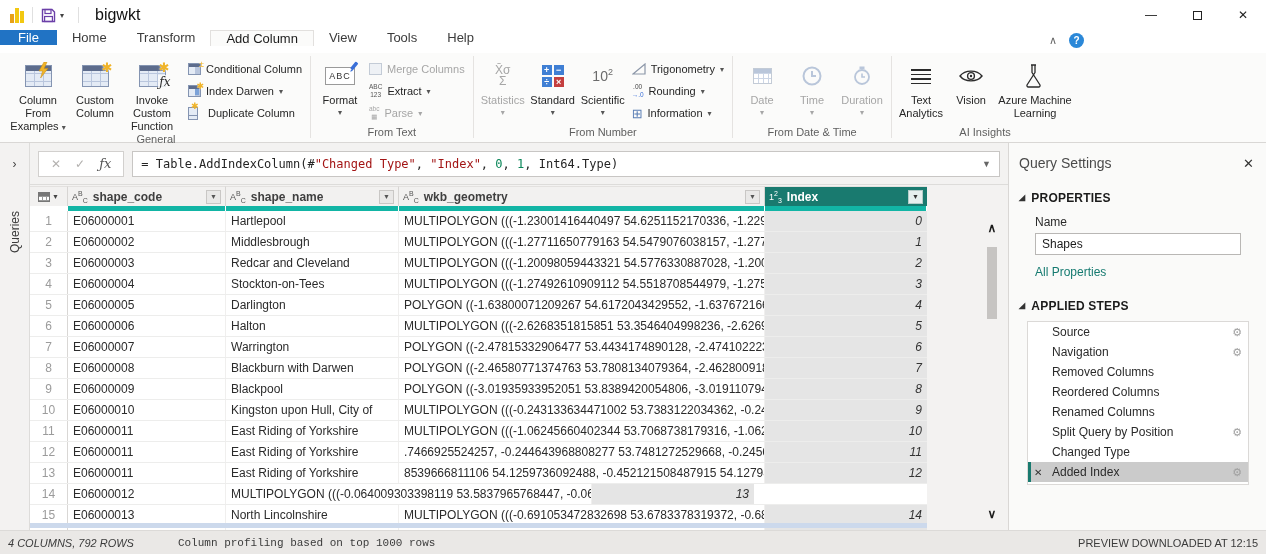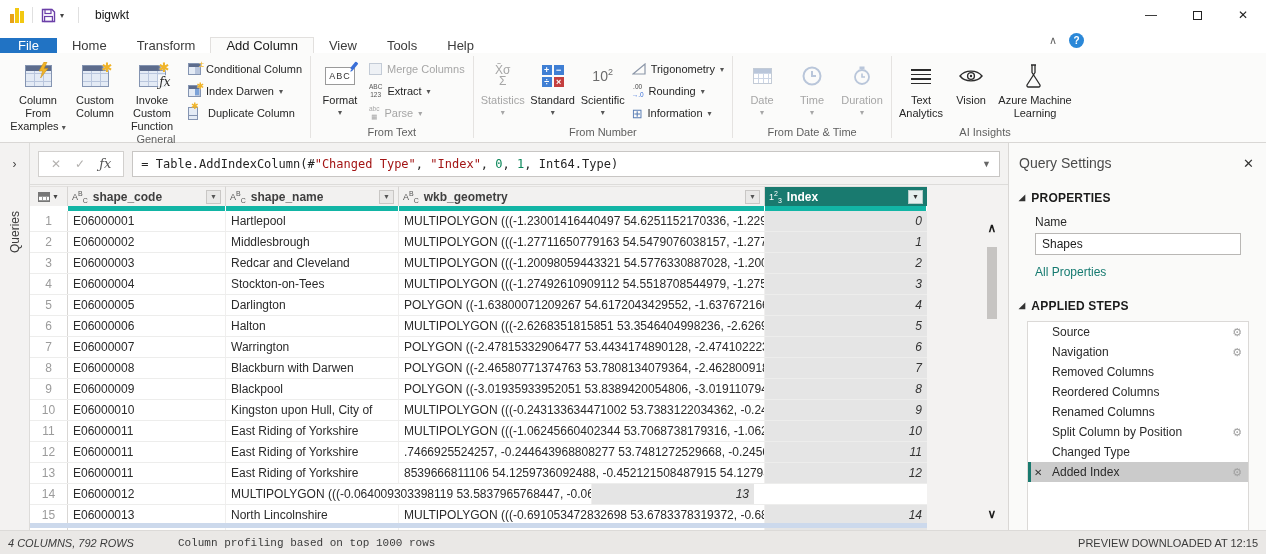--- a/index.html
+++ b/index.html
@@ -9,27 +9,27 @@
   
   .titlebar { position:absolute; left:0; top:0; width:1266px; height:30px; background:#fff; display:flex; align-items:center; }
   .pbi-logo { display:flex; align-items:flex-end; gap:1px; height:16px; margin-left:10px; }
   .pbi-logo i { display:block; width:4px; background:#f2c811; }
   .pbi-logo i:nth-child(1){ height:9px; background:#e8a117; }
   .pbi-logo i:nth-child(2){ height:15px; }
   .pbi-logo i:nth-child(3){ height:12px; }
   .tb-sep { width:1px; height:16px; background:#e0e0e0; margin:0 8px; }
   .save-ic { width:15px; height:15px; }
   .qat-caret { font-size:8px; color:#444; margin:0 6px 0 4px; }
-  .doc-title { font-size:12px; color:#111; margin-left:8px; }
+  .doc-title { font-size:16px; color:#111; margin-left:8px; }
   .win-controls { margin-left:auto; display:flex; height:30px; }
   .win-btn { width:46px; height:30px; display:flex; align-items:center; justify-content:center; color:#222; font-size:12px; }
   .win-max i { display:block; width:9px; height:9px; border:1px solid #222; }
 
   
-  .tabstrip { position:absolute; left:0; top:30px; width:1090px; height:23px; background:#fff; display:flex; align-items:flex-end; }
+  .tabstrip { position:absolute; left:0; top:30px; width:1090px; height:23px; background:#fff; display:flex; align-items:flex-start; }
   .tab { padding:0 15px; display:flex; align-items:center; font-size:13px; color:#3b3b3b; cursor:default; }
   .tab-file { background:#2173c4; color:#fff; padding:0 18px; }
   .tab.active { background:#fbfbfa; border:1px solid #e2e0de; border-bottom:none; color:#1b1b1b; }
   .strip-right { position:absolute; right:6px; top:3px; display:flex; align-items:center; gap:12px; }
   .collapse-ribbon { color:#666; font-size:11px; }
   .help-ic { width:15px; height:15px; border-radius:50%; background:#2b88d8; color:#fff; font-size:10px; font-weight:bold; display:flex; align-items:center; justify-content:center; }
 
   
   .ribbon { position:absolute; left:0; top:53px; width:1266px; height:90px; background:#fbfbfa; border-bottom:1px solid #d9d7d5; display:flex; padding:0 2px; }
   .rsep { width:1px; background:#e5e3e1; margin:3px 0 4px; }
@@ -125,21 +125,21 @@
 
   
   .qsettings { position:absolute; left:1008px; top:143px; width:258px; height:387px; background:#fafaf9; border-left:1px solid #d9d7d5; }
   .qs-head { display:flex; align-items:center; padding:12px 12px 0 10px; color:#4a4a4a; font-size:14px; }
   .qs-close { margin-left:auto; color:#333; font-size:13px; }
   .qs-section { display:flex; align-items:center; gap:6px; margin:20px 0 0 10px; font-weight:bold; font-size:12px; color:#1b1b1b; letter-spacing:.2px; }
   .qs-tri { font-size:8px; color:#333; transform:translateY(-1px); }
   .qs-namelbl { margin:10px 0 4px 26px; color:#2b2b2b; }
   .qs-input { margin-left:26px; width:206px; height:22px; background:#fff; border:1px solid #b9b7b5; font-size:12px; color:#1b1b1b; padding:0 6px; font-family:"Liberation Sans", sans-serif; }
   .qs-link { margin:10px 0 0 26px; color:#157a70; }
-  .steps-box { margin:8px 4px 0 18px; width:222px; height:232px; background:#fff; border:1px solid #dbd9d7; overflow:hidden; }
+  .steps-box { margin:8px 4px 0 18px; width:222px; height:164px; background:#fff; border:1px solid #dbd9d7; overflow:hidden; }
   .step { position:relative; display:flex; align-items:center; height:20px; padding:0 6px 0 24px; color:#2b2b2b; font-size:12px; }
   .step .gear { margin-left:auto; color:#a0a0a0; font-size:11px; }
   .step .del { position:absolute; left:6px; color:#333; font-size:10px; }
   .step.sel { background:#cbcbcb; }
   .step.sel::before { content:""; position:absolute; left:0; top:0; bottom:0; width:3px; background:#197a6f; }
 
   
   .statusbar { position:absolute; left:0; top:530px; width:1266px; height:24px; background:#eae8e6; border-top:1px solid #dcdad8; display:flex; align-items:center; font-size:11px; color:#3b3b3b; }
   .sb-left { margin-left:8px;font-style:italic; }
   .sb-mid { margin-left:44px;font-family:Liberation Mono, monospace; }
@@ -608,21 +608,21 @@
       <div class="step">
         <span>Removed Columns</span>
       </div>
       <div class="step">
         <span>Reordered Columns</span>
       </div>
       <div class="step">
         <span>Renamed Columns</span>
       </div>
       <div class="step">
-        <span>Split Column by Position</span>
+        <span>Split Query by Position</span>
         <span class="gear">⚙</span>
       </div>
       <div class="step">
         <span>Changed Type</span>
       </div>
       <div class="step sel">
         <span class="del">✕</span>
         <span>Added Index</span>
         <span class="gear">⚙</span>
       </div>

